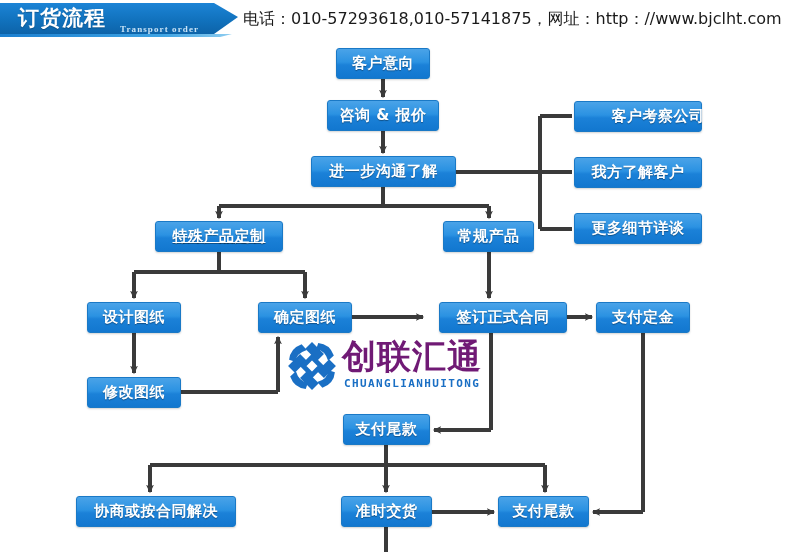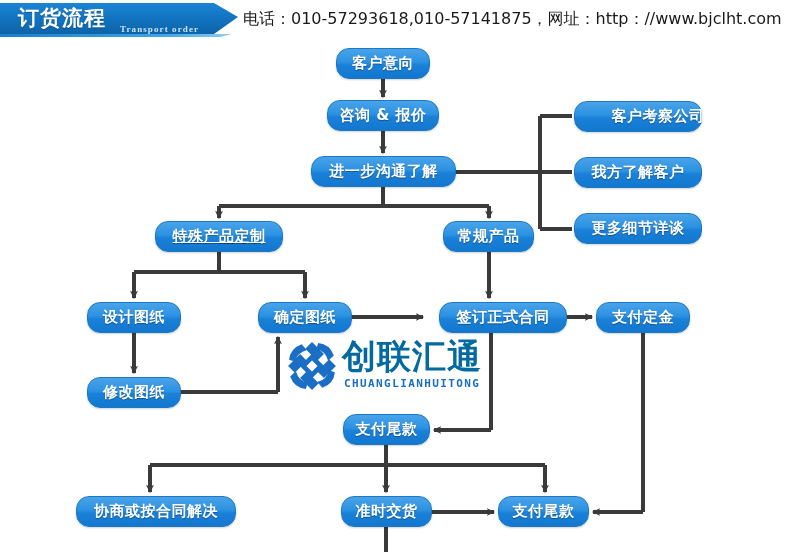--- a/index.html
+++ b/index.html
@@ -50,42 +50,42 @@
     position:absolute;left:0;top:40px;width:790px;height:512px;
   }
   #edges{position:absolute;left:0;top:0;width:790px;height:512px;}
 
   
   .node{
     position:absolute;
     box-sizing:border-box;
     background:linear-gradient(180deg,#4aa3e8 0%,#2b92e2 45%,#1b81d8 55%,#1277cf 100%);
     border:1px solid #1a79c6;
-    border-radius:13px;
+    border-radius:3px;
     color:#ffffff;
     font-family:"DejaVu Sans","Liberation Sans",sans-serif;
     font-weight:bold;
     font-size:15px;
     display:flex;align-items:center;justify-content:center;
     text-shadow:0 1px 1px rgba(0,0,0,.35);
     box-shadow:0 1px 2px rgba(0,0,0,.18);
     white-space:nowrap;
     letter-spacing:.5px;
   }
 
   
   #logo{
     position:absolute;left:286px;top:296px;width:190px;height:62px;
     pointer-events:none;
   }
   #logo-mark{position:absolute;left:0;top:4px;width:52px;height:52px;}
   #logo-cn{
     position:absolute;left:56px;top:0px;
     font-family:"DejaVu Sans","Liberation Sans",sans-serif;
-    font-size:34px;font-weight:bold;color:#0369a1;
+    font-size:34px;font-weight:bold;color:#701a75;
     letter-spacing:1px;line-height:40px;white-space:nowrap;
   }
   #logo-en{
     position:absolute;left:58px;top:41px;
     font-family:"DejaVu Sans Mono","Liberation Mono",monospace;
     font-size:11px;font-weight:bold;color:#1a6fc4;
     letter-spacing:1.4px;white-space:nowrap;
   }
 </style>
 </head>

